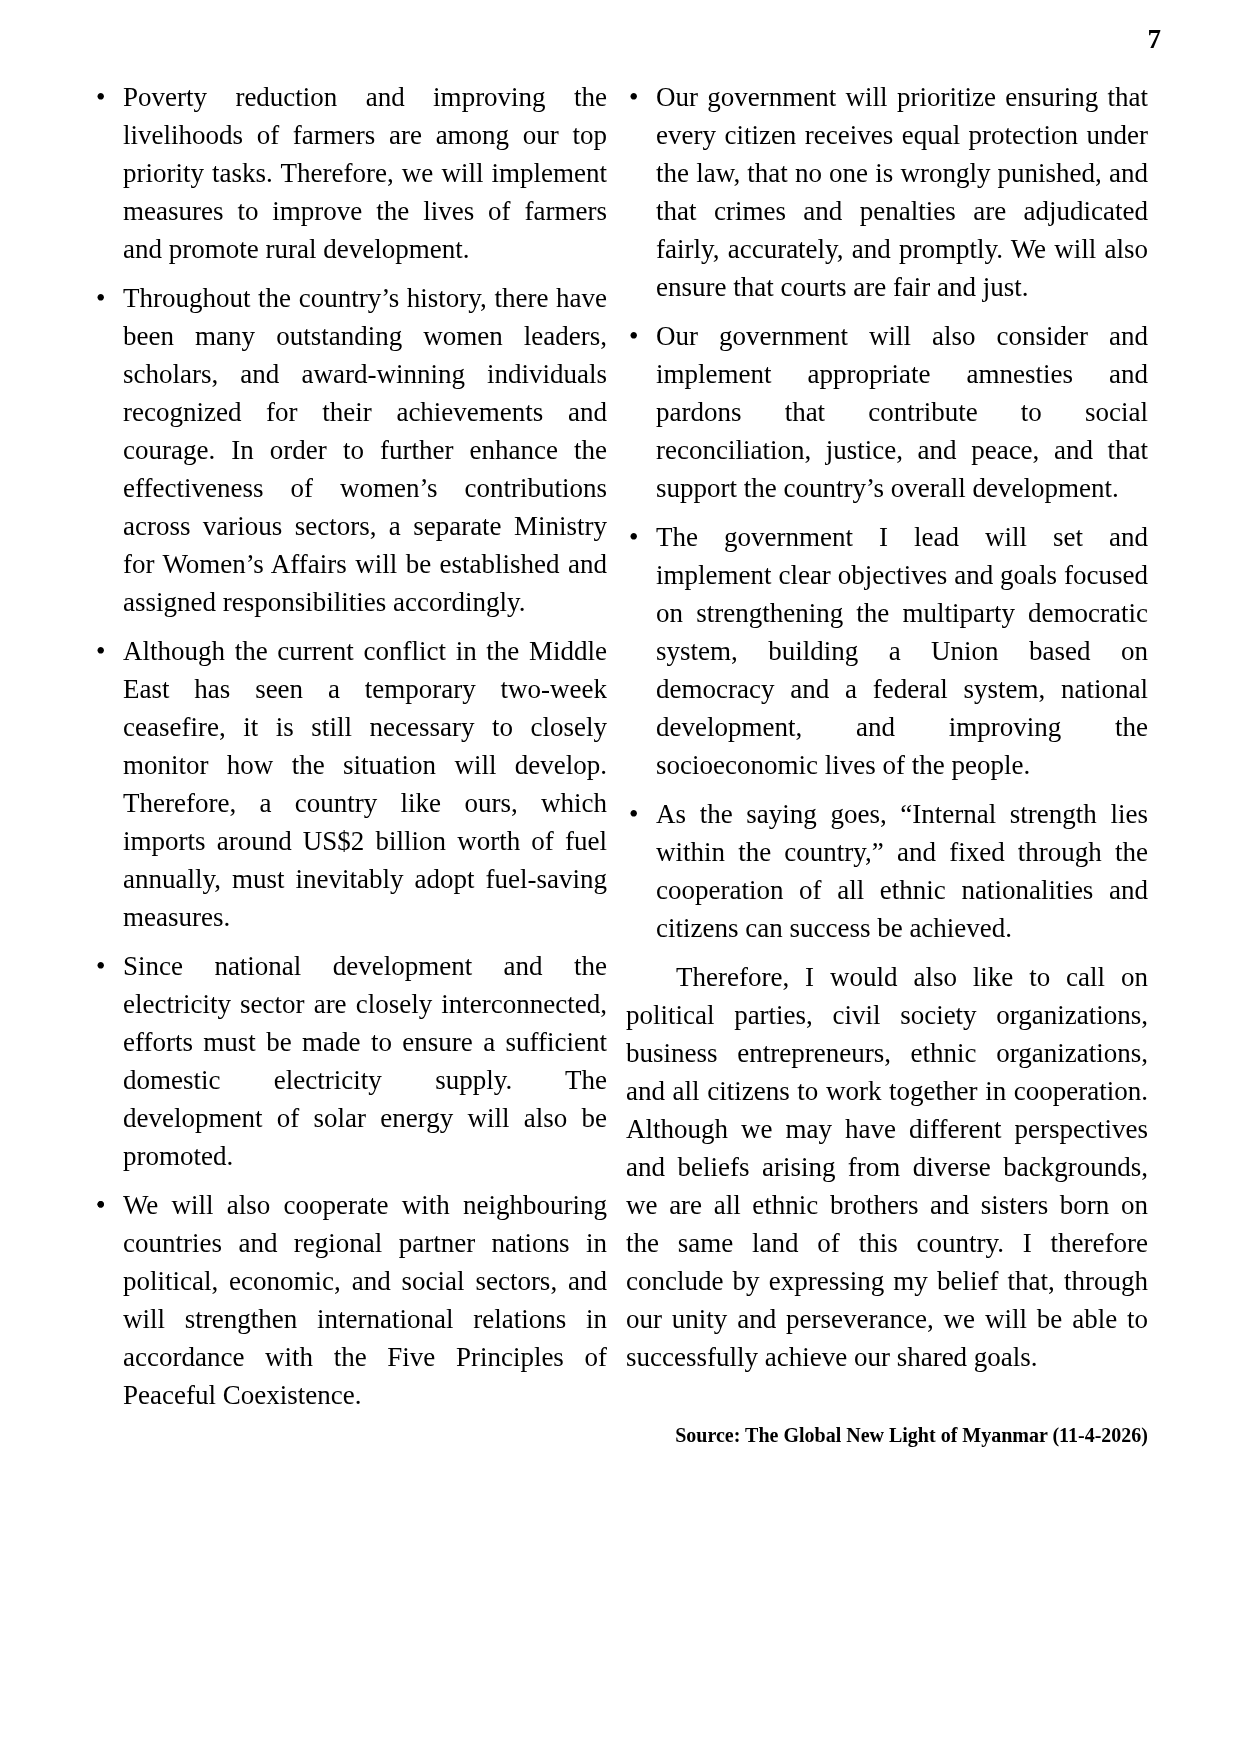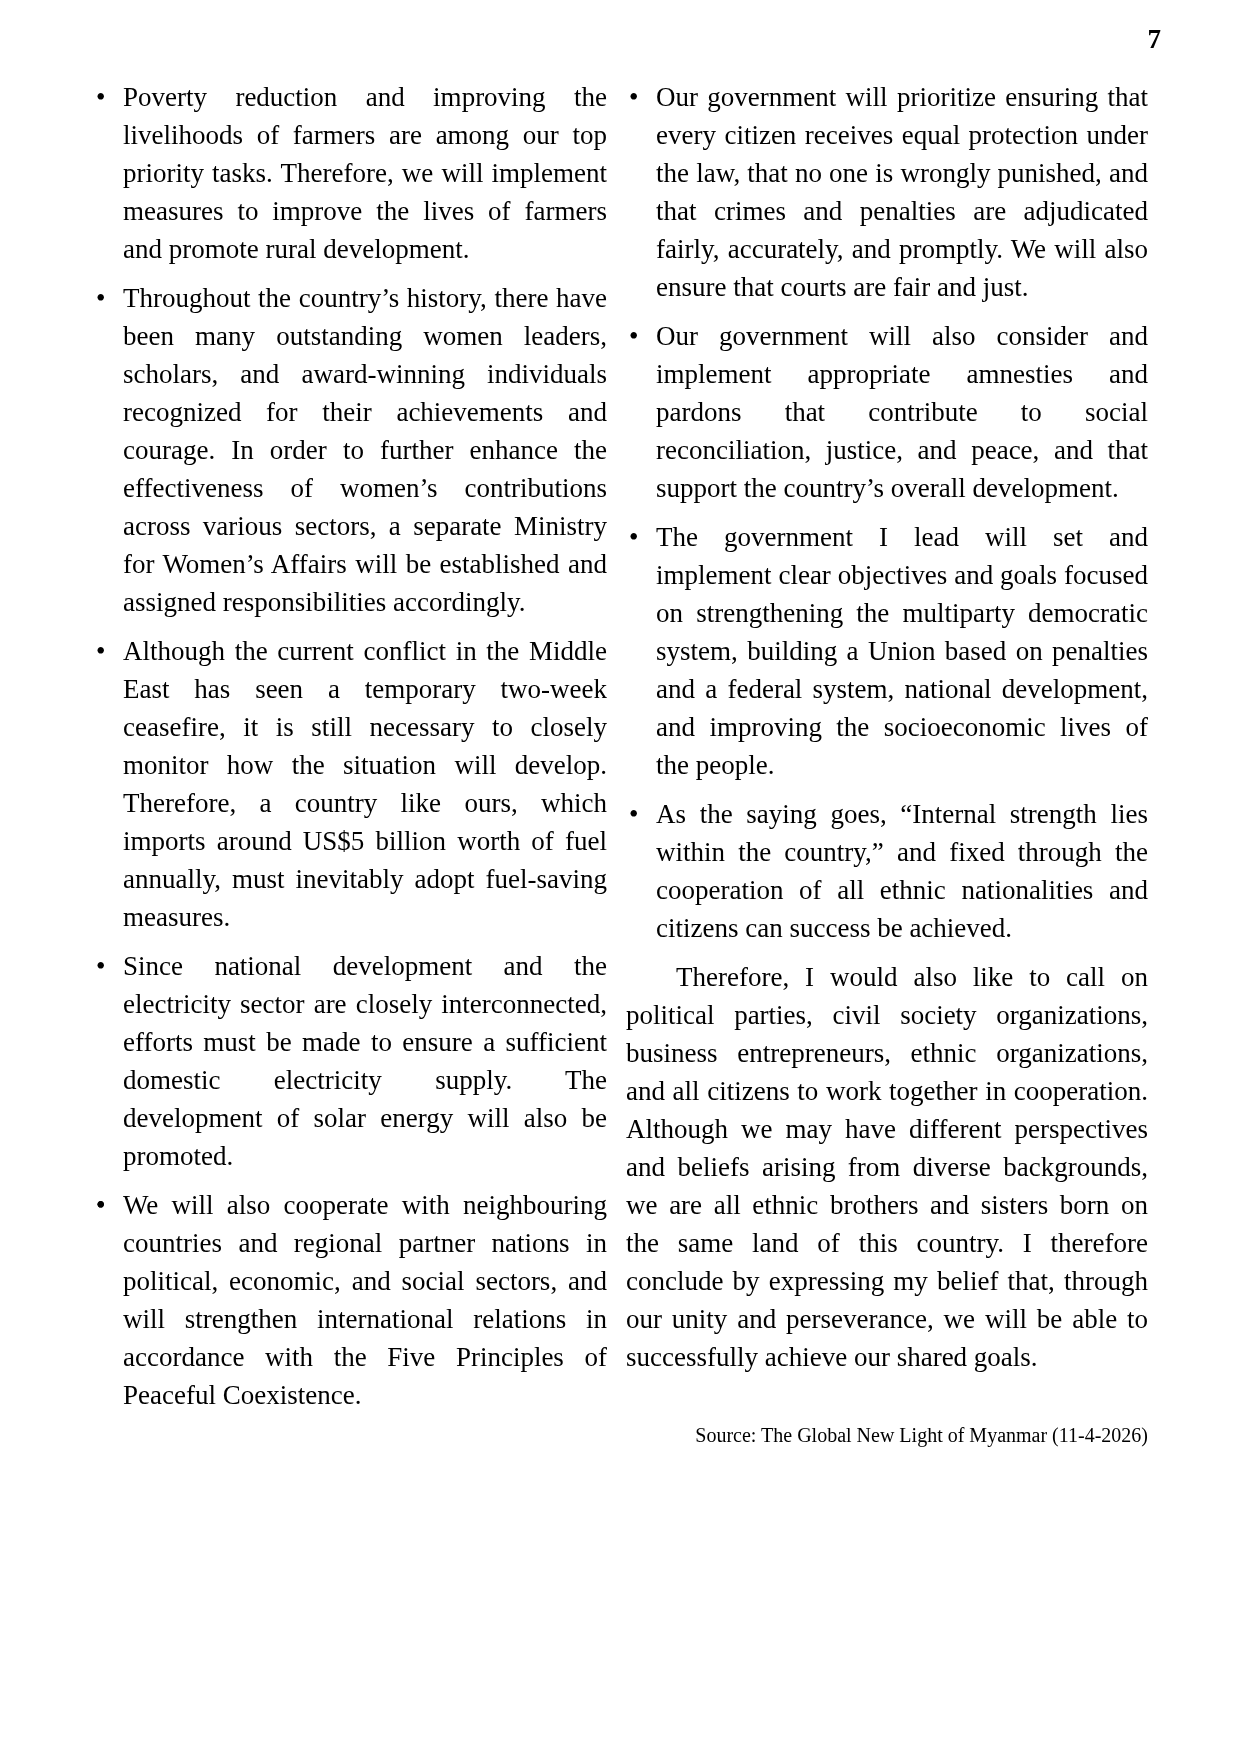--- a/index.html
+++ b/index.html
@@ -58,21 +58,21 @@
     margin: 11px 0 0 0;
     text-indent: 50px;
     text-align: justify;
     hyphens: auto;
     font-family: Liberation Serif, serif;
     -webkit-hyphens: auto;
   }
   .source {
     margin: 46px 0 0 0;
     text-align: right;
-    font-weight: normal;
+    font-weight: bold;
     font-size: 20px;
     line-height: 26px;
   }
 </style>
 </head>
 <body>
 
 <div class="page-number">7</div>
 
 <div class="columns">
@@ -82,21 +82,21 @@
       <li>
         <span class="marker">•</span>
         <span>Poverty reduction and improving the livelihoods of farmers are among our top priority tasks. Therefore, we will implement measures to improve the lives of farmers and promote rural development.</span>
       </li>
       <li>
         <span class="marker">•</span>
         <span>Throughout the country’s history, there have been many outstanding women leaders, scholars, and award-winning individuals recognized for their achievements and courage. In order to further enhance the effectiveness of women’s contributions across various sectors, a separate Ministry for Women’s Affairs will be established and assigned responsibilities accordingly.</span>
       </li>
       <li>
         <span class="marker">•</span>
-        <span>Although the current conflict in the Middle East has seen a temporary two-week ceasefire, it is still necessary to closely monitor how the situation will develop. Therefore, a country like ours, which imports around US$5 billion worth of fuel annually, must inevitably adopt fuel-saving measures.</span>
+        <span>Although the current conflict in the Middle East has seen a temporary two-week ceasefire, it is still necessary to closely monitor how the situation will develop. Therefore, a country like ours, which imports around US$2 billion worth of fuel annually, must inevitably adopt fuel-saving measures.</span>
       </li>
       <li>
         <span class="marker">•</span>
         <span>Since national development and the electricity sector are closely interconnected, efforts must be made to ensure a sufficient domestic electricity supply. The development of solar energy will also be promoted.</span>
       </li>
       <li>
         <span class="marker">•</span>
       </li>
       <li>
         <span class="marker">•</span>
@@ -110,21 +110,21 @@
       <li>
         <span class="marker">•</span>
         <span>Our government will prioritize ensuring that every citizen receives equal protection under the law, that no one is wrongly punished, and that crimes and penalties are adjudicated fairly, accurately, and promptly. We will also ensure that courts are fair and just.</span>
       </li>
       <li>
         <span class="marker">•</span>
         <span>Our government will also consider and implement appropriate amnesties and pardons that contribute to social reconciliation, justice, and peace, and that support the country’s overall development.</span>
       </li>
       <li>
         <span class="marker">•</span>
-        <span>The government I lead will set and implement clear objectives and goals focused on strengthening the multiparty democratic system, building a Union based on penalties and a federal system, national development, and improving the socioeconomic lives of the people.</span>
+        <span>The government I lead will set and implement clear objectives and goals focused on strengthening the multiparty democratic system, building a Union based on democracy and a federal system, national development, and improving the socioeconomic lives of the people.</span>
       </li>
       <li>
         <span class="marker">•</span>
         <span>As the saying goes, “Internal strength lies within the country,” and fixed through the cooperation of all ethnic nationalities and citizens can success be achieved.</span>
       </li>
     </ul>
     <p class="closing">Therefore, I would also like to call on political parties, civil society organizations, business entrepreneurs, ethnic organizations, and all citizens to work together in cooperation. Although we may have different perspectives and beliefs arising from diverse backgrounds, we are all ethnic brothers and sisters born on the same land of this country. I therefore conclude by expressing my belief that, through our unity and perseverance, we will be able to successfully achieve our shared goals.</p>
     <p class="source">Source: The Global New Light of Myanmar (11-4-2026)</p>
   </div>
 

